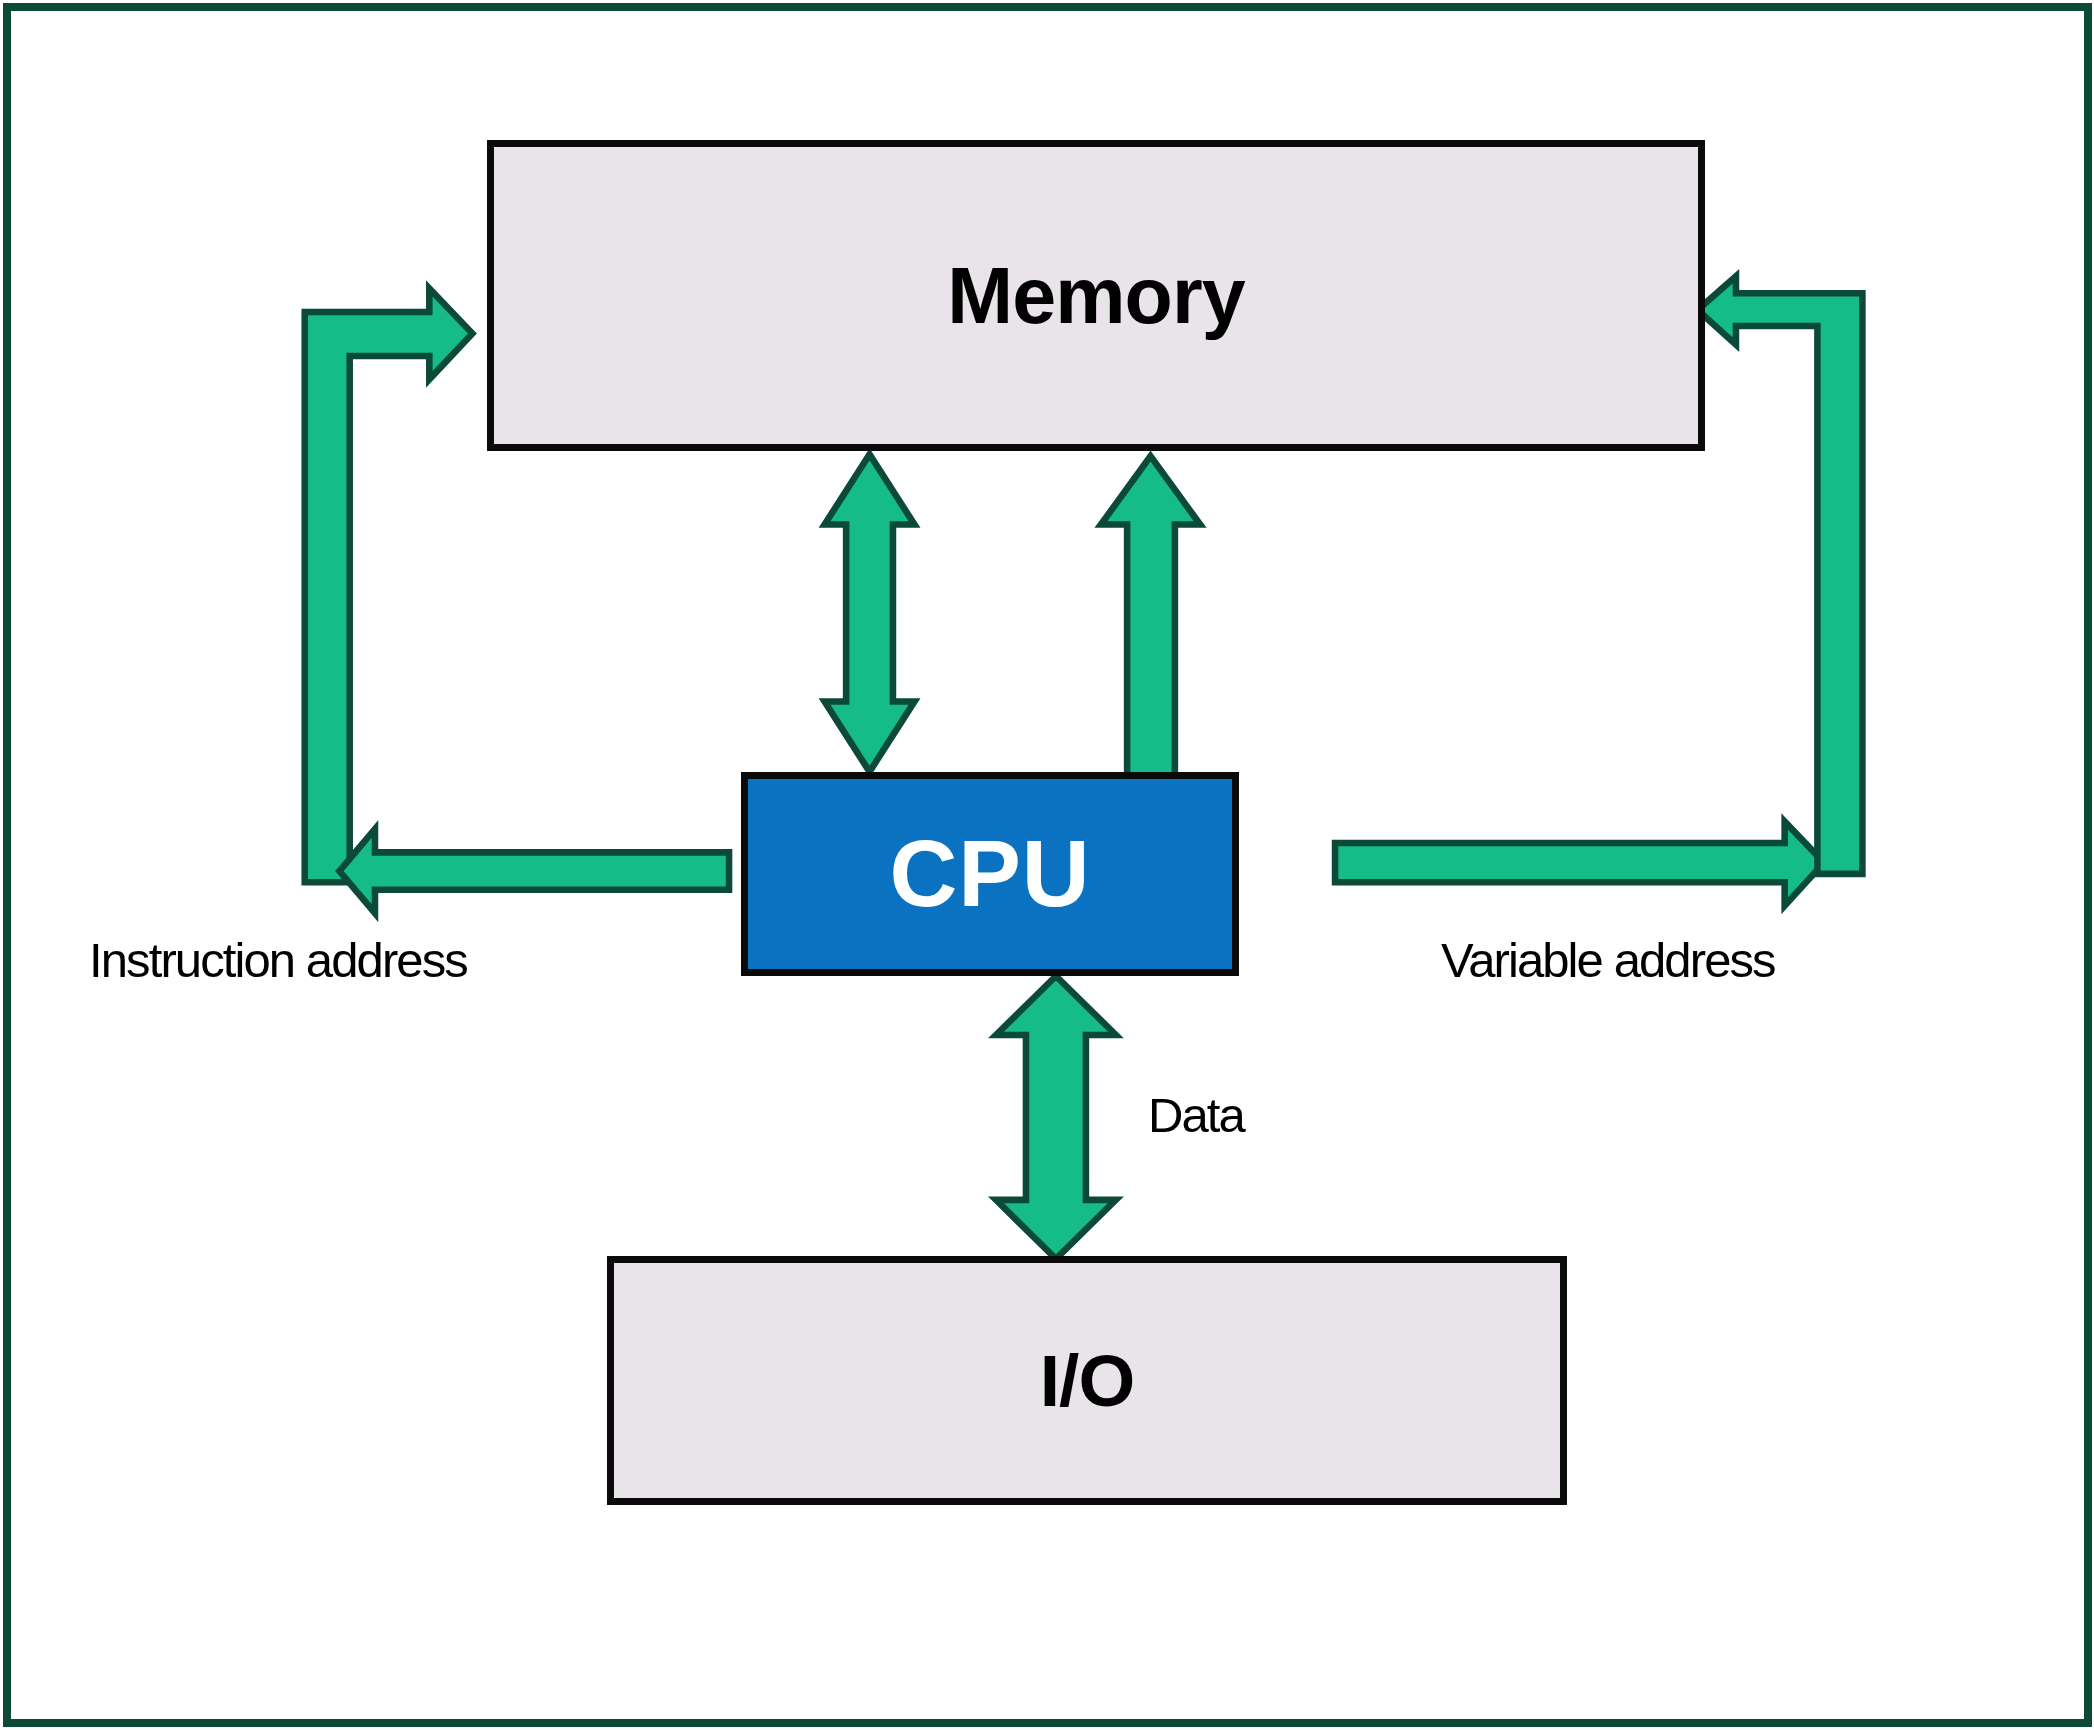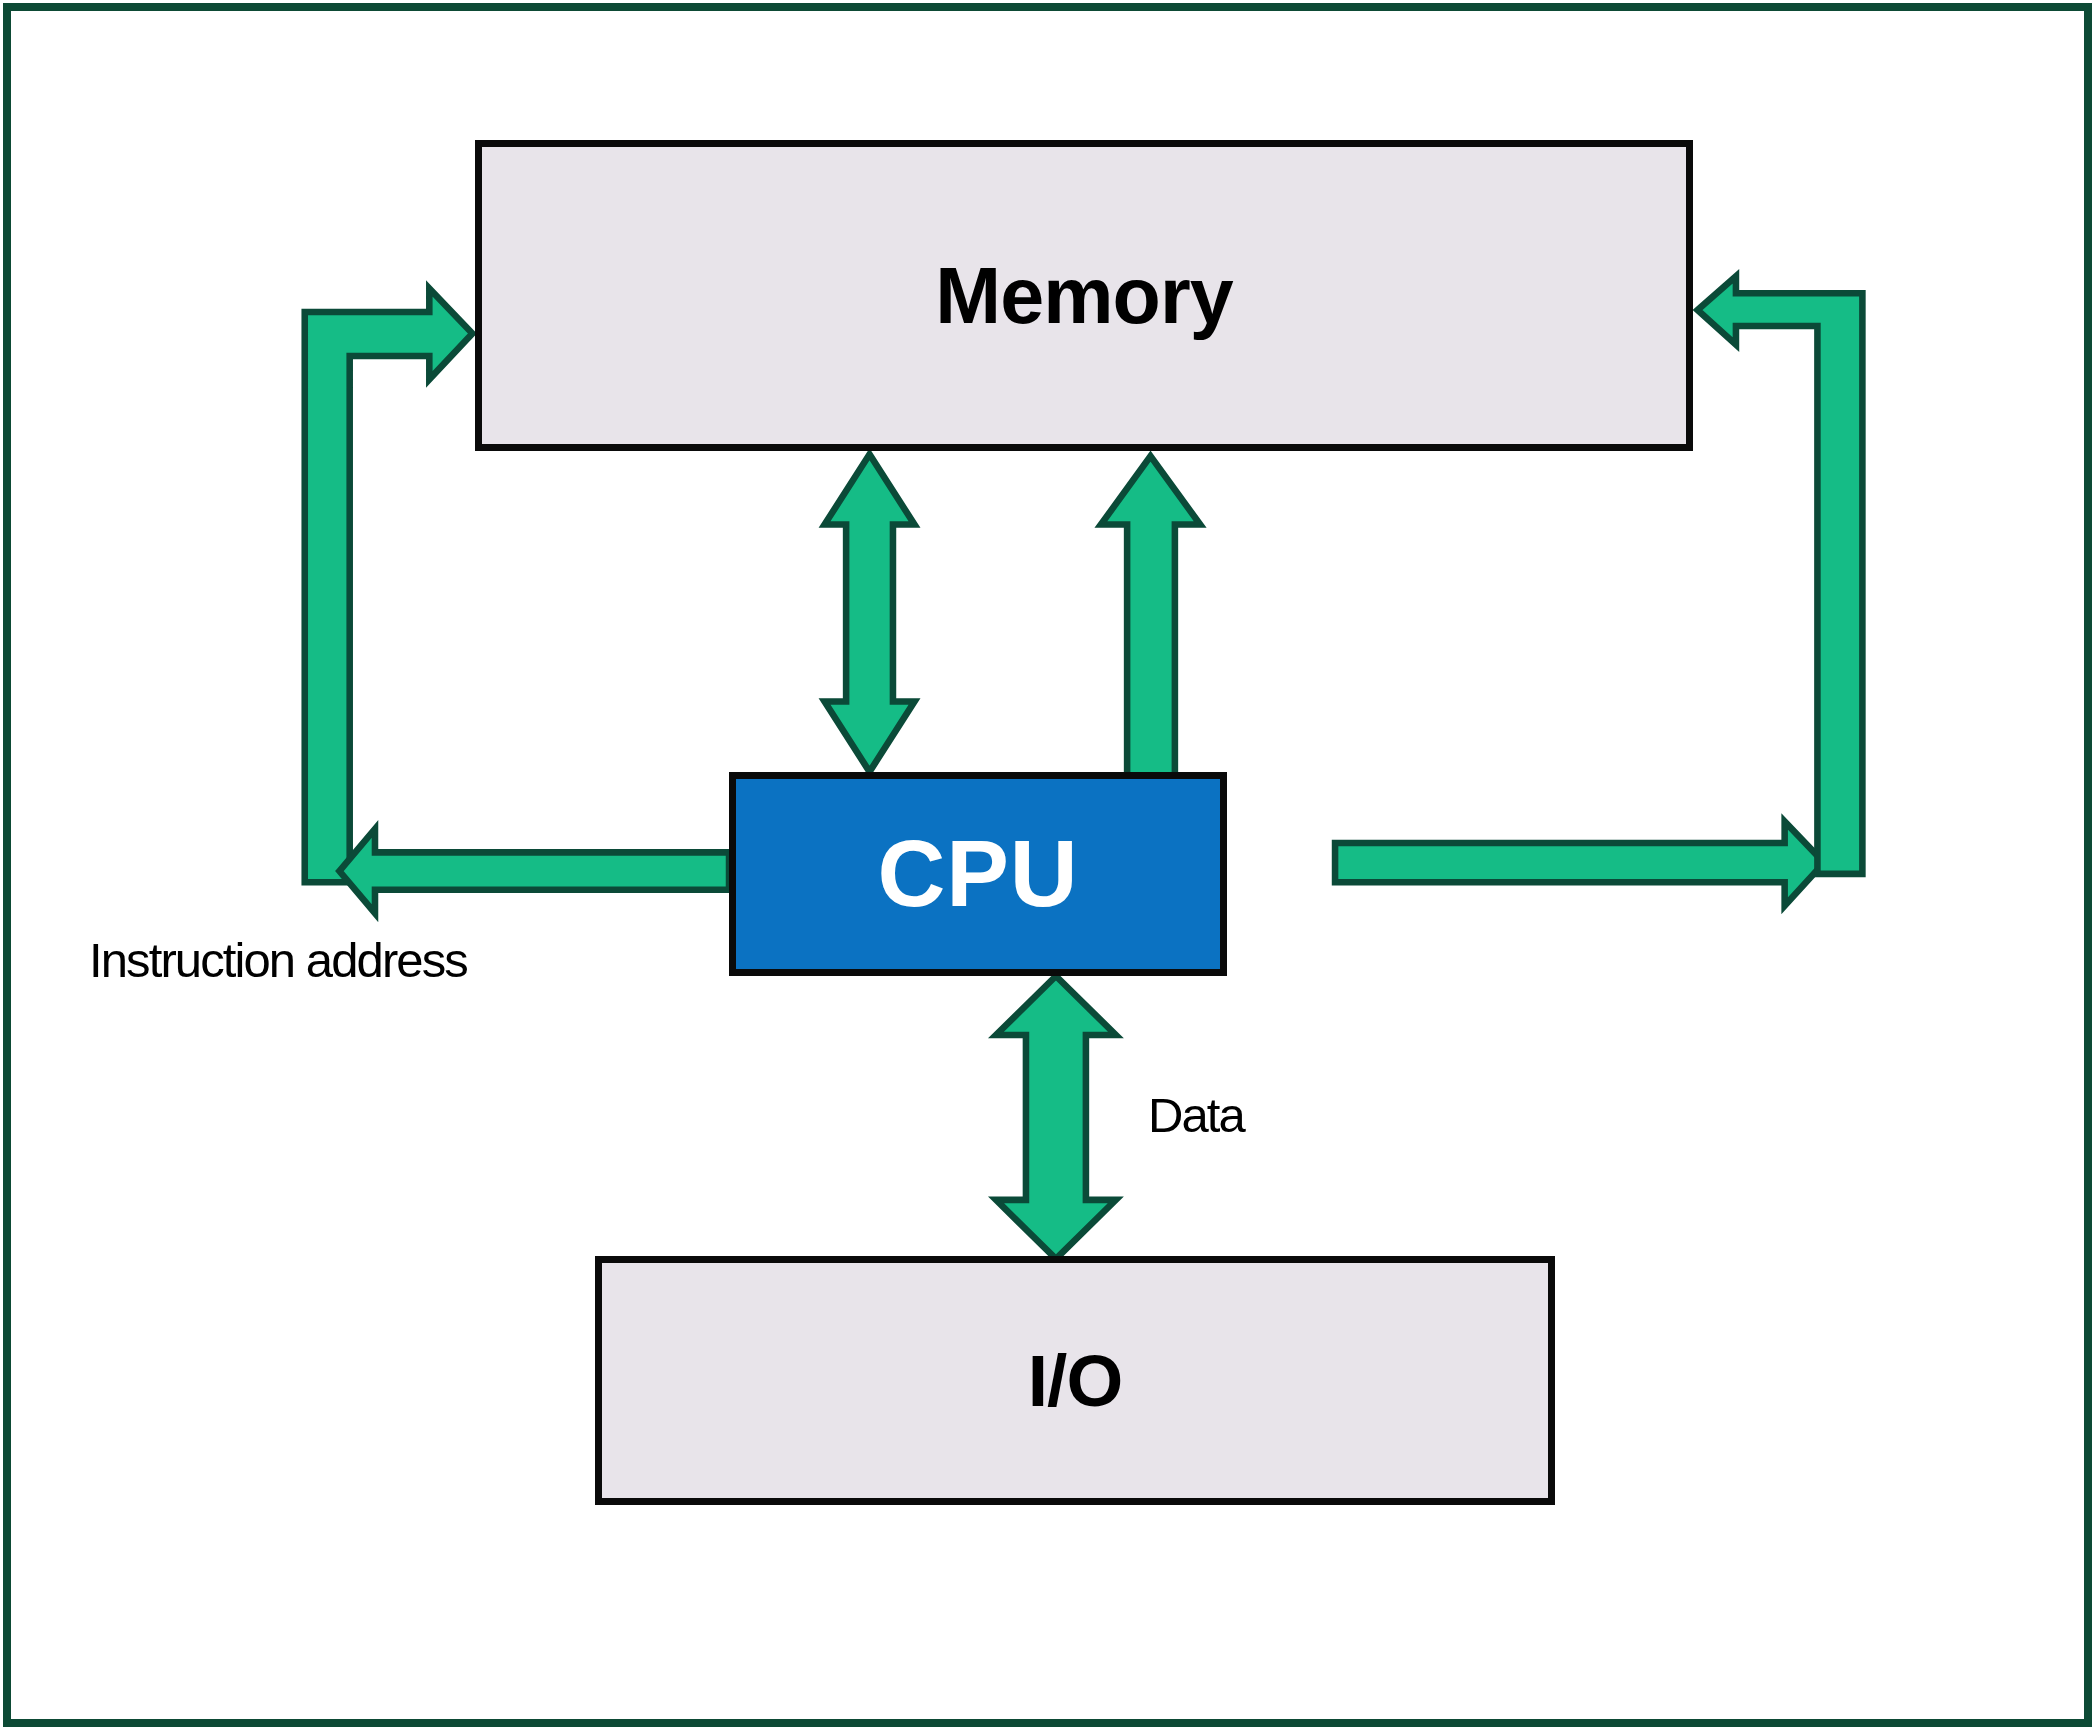--- a/index.html
+++ b/index.html
@@ -35,20 +35,21 @@
     position: absolute;
     box-sizing: border-box;
     border: 7.5px solid var(--boxBorder, #0a0a0a);
     background: var(--boxFill, #e8e4ea);
     display: flex;
     flex-direction: column;
     align-items: center;
     justify-content: center;
     text-align: left;
     color: #000000;
+    margin-left: 12px;
   }
   .node .title-line {
     font-weight: 700;
     font-size: 79px;
     line-height: 117px;
     letter-spacing: -0.9px;
     white-space: nowrap;
   }
   #memory-box { left: 475px; top: 140px; width: 1218px; height: 311px; }
   #cpu-box {
@@ -104,18 +105,19 @@
   <div id="cpu-box" class="node">
     <div class="title-line">CPU</div>
   </div>
 
   <div id="io-box" class="node">
     <div class="title-line">I/O</div>
   </div>
 
   <div id="label-instruction" class="edge-label">Instruction address</div>
 
+  <div id="label-variable" class="edge-label">Variable address</div>
 
   <div id="label-data" class="edge-label">Data</div>
 
   <div class="frame"></div>
 </div>
 
 
 </body></html>

